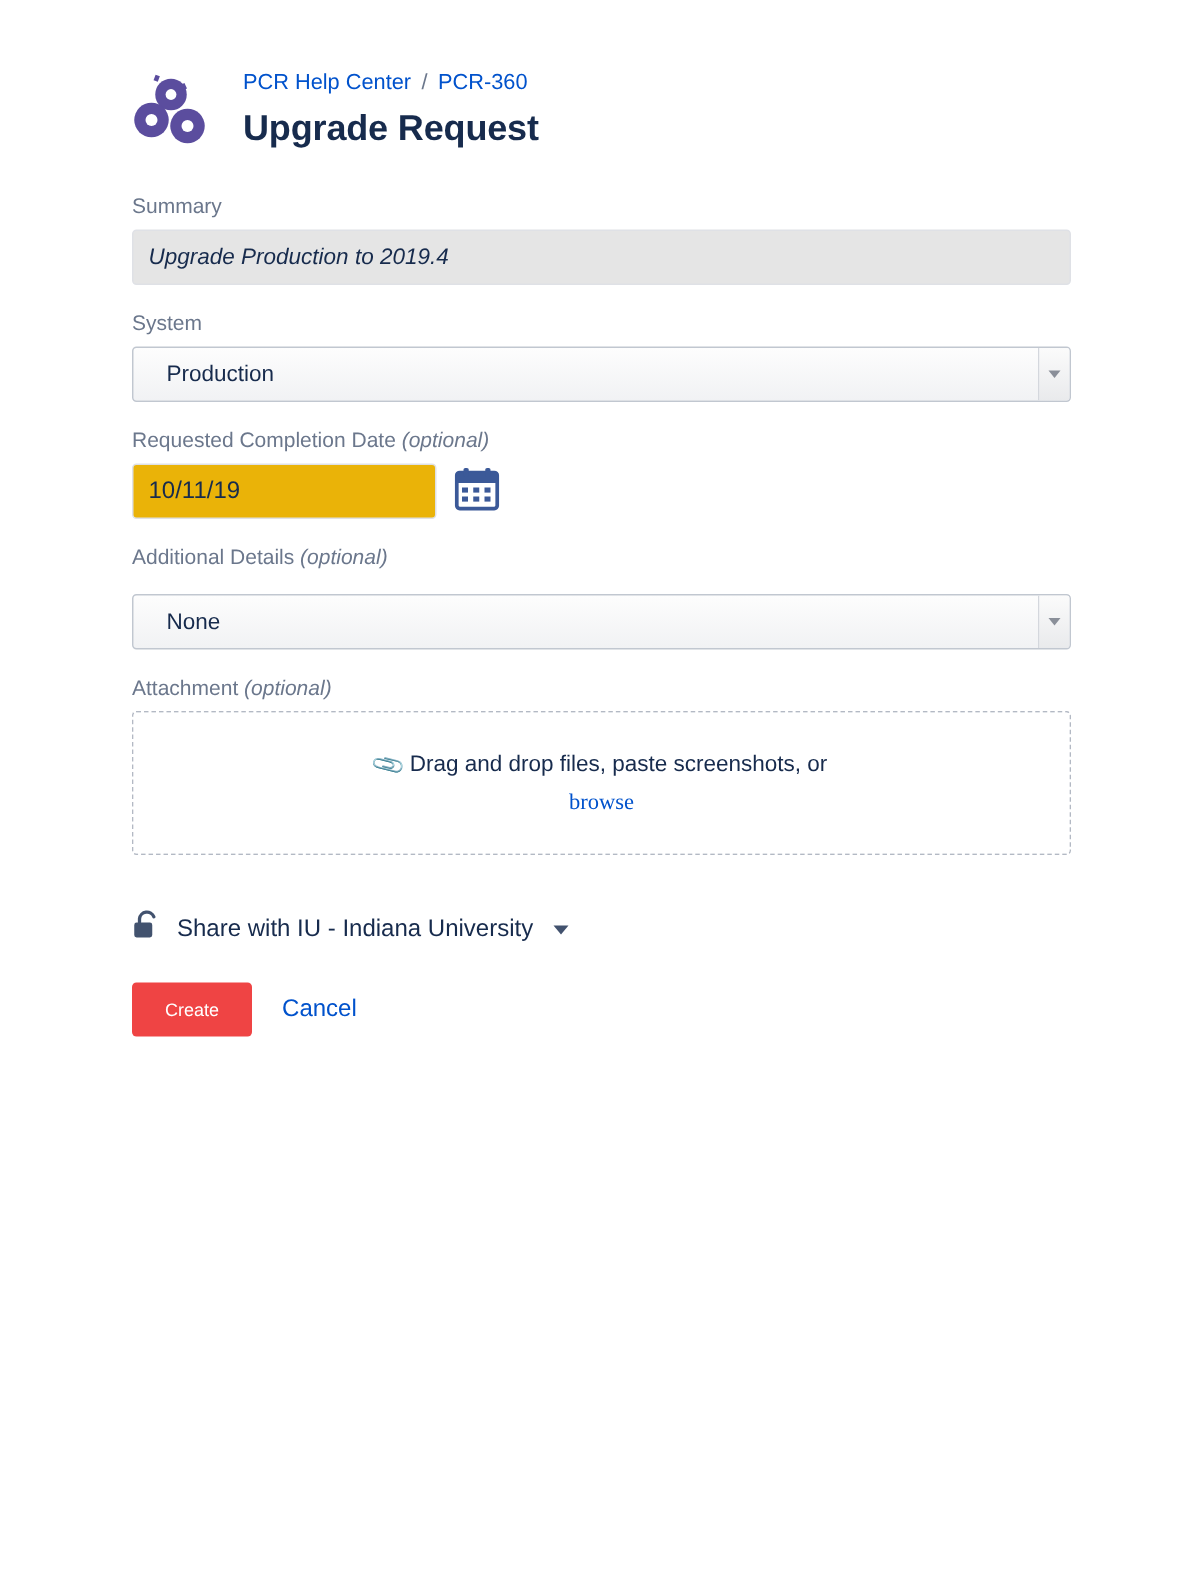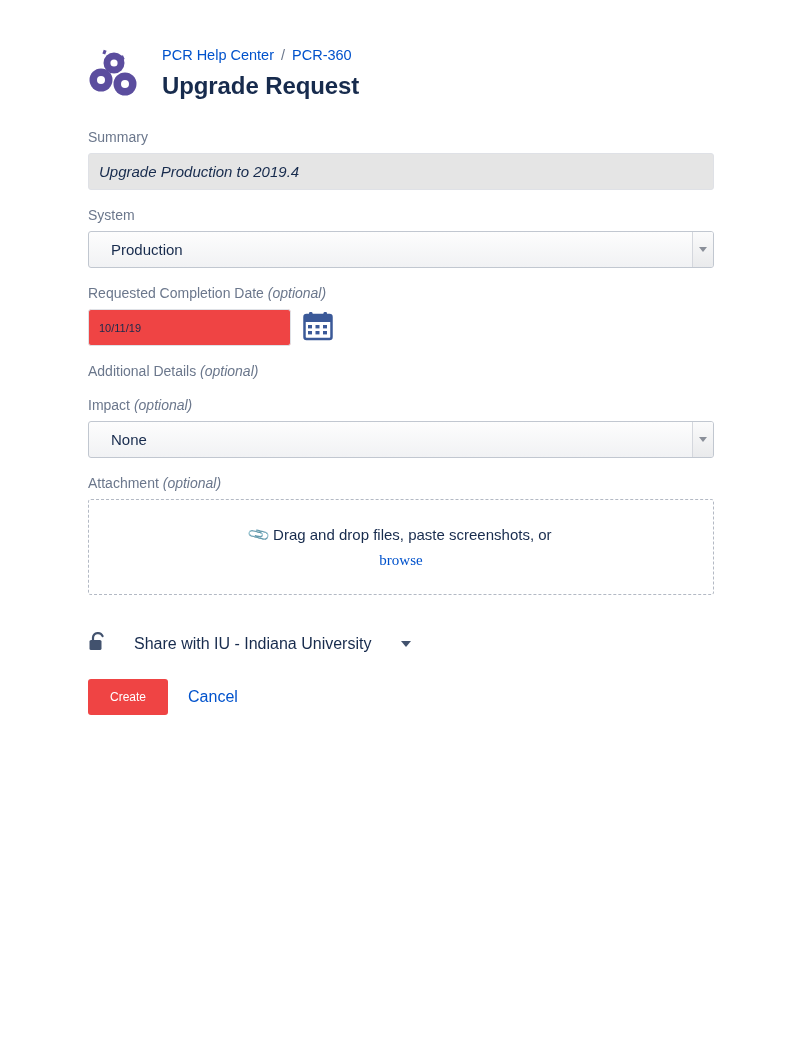--- a/index.html
+++ b/index.html
@@ -126,23 +126,23 @@
   
   .date-row {
     display: flex;
     align-items: center;
   }
   .date-input {
     width: 203px;
     height: 37px;
     border: 1px solid #dfe1e6;
     border-radius: 3px;
-    background: #ef4444;
-    font-family: "Liberation Sans", sans-serif;
-    font-size: 11px;
+    background: #eab308;
+    font-family: "Liberation Sans", sans-serif;
+    font-size: 16px;
     color: #172b4d;
     padding: 0 10px;
     outline: none;
   }
   .cal-icon {
     margin-left: 12px;
     width: 30px;
     height: 30px;
     position: relative;
     top: -2px;
@@ -193,21 +193,21 @@
     transform: rotate(-35deg);
     font-size: 15px;
     color: #42526e;
   }
 
   
   .share-row {
     margin-top: 36px;
     display: flex;
     align-items: center;
-    gap: 26px;
+    gap: 10px;
   }
   .share-text {
     font-size: 16px;
     color: #172b4d;
   }
   .chev {
     width: 0; height: 0;
     border-left: 5px solid transparent;
     border-right: 5px solid transparent;
     border-top: 6px solid #42526e;
@@ -323,24 +323,20 @@
   </div>
 
   <div class="field">
     <div class="field-label">
       <span>Additional Details</span>
       <span class="opt">(optional)</span>
     </div>
   </div>
 
   <div class="field">
-    <div class="field-label">
-      <span>Impact</span>
-      <span class="opt">(optional)</span>
-    </div>
     <div class="select-wrap">
       <div class="select-box">None</div>
       <div class="select-arrow">
           <span class="tri"></span>
         </div>
     </div>
   </div>
 
   <div class="field">
     <div class="field-label">

